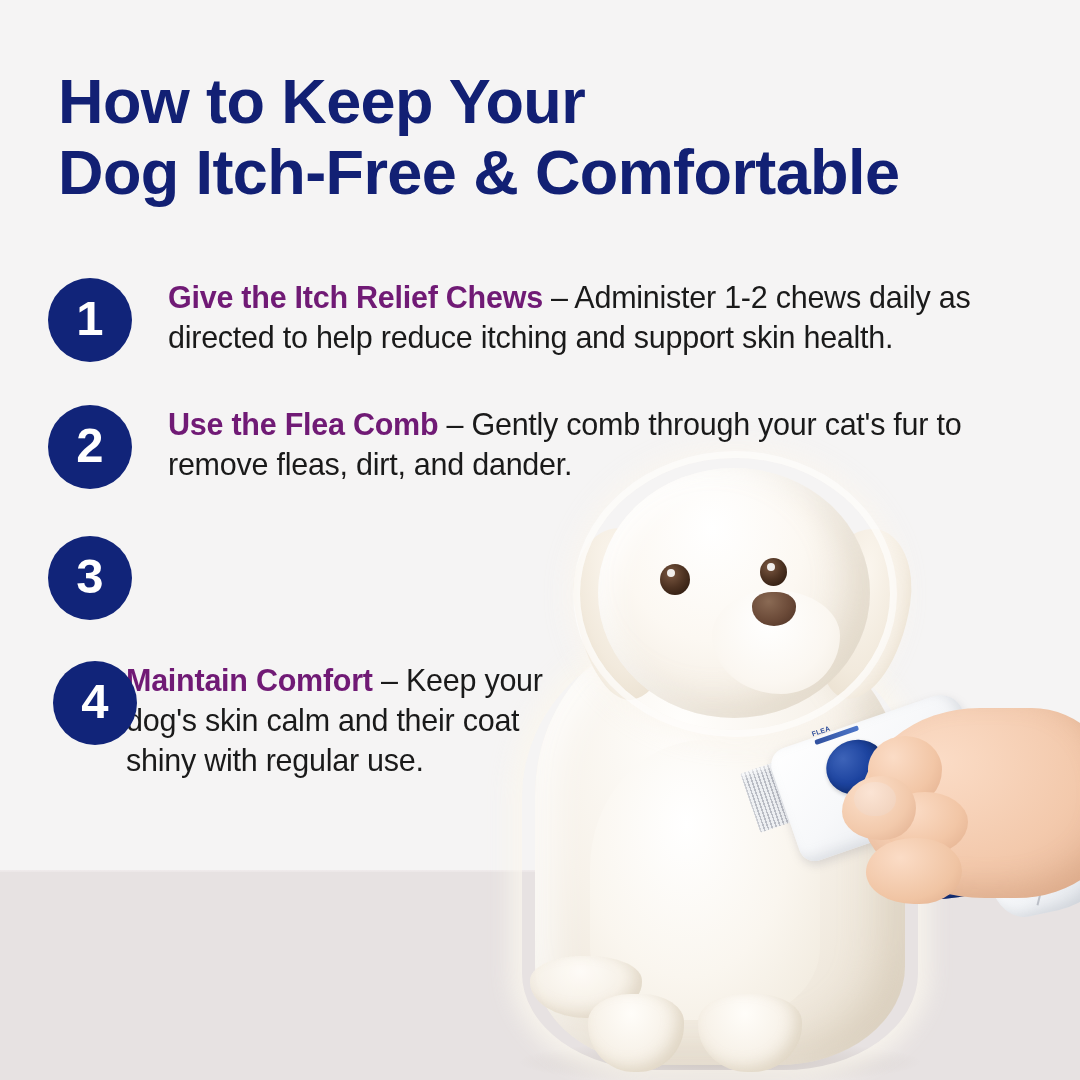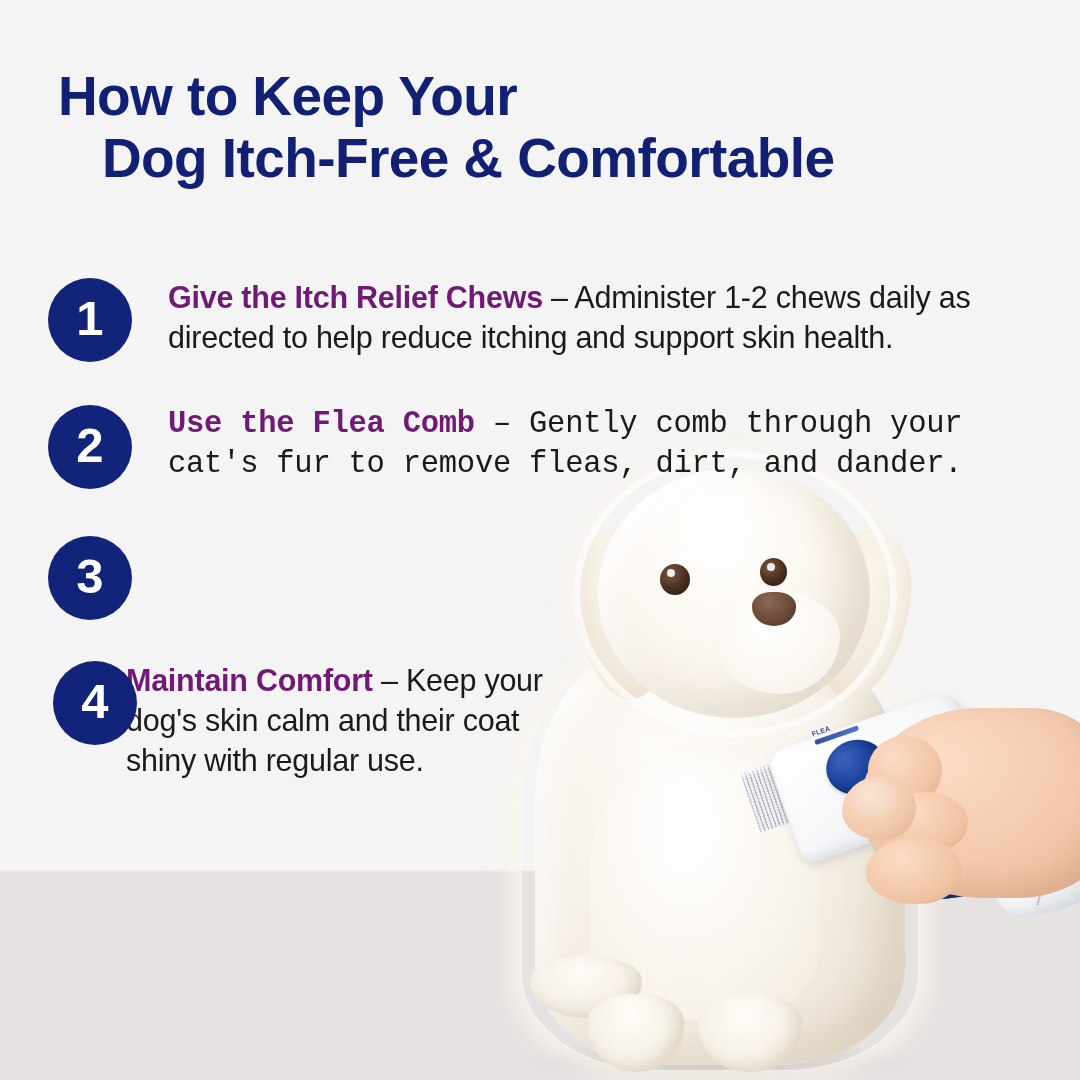--- a/index.html
+++ b/index.html
@@ -28,26 +28,26 @@
   }
   .band-seam {
     position:absolute; left:0; top:870px; width:1080px; height:3px;
     background:linear-gradient(to bottom,#F0EBEC,#E9E4E4);
   }
 
   
   .headline {
     position:absolute; left:58px; top:66px; width:960px;
     color:#122074;
-    font-size:55px;
+    font-size:63px;
     font-weight:700;
     line-height:1.12;
     letter-spacing:-0.6px;
   }
-  .headline .l2 { display:block;margin-left:44px; }
+  .headline .l2 { display:block; }
 
   
   .steps {
     position:absolute; left:48px; top:278px; width:960px;
   }
   .step { position:relative; display:block; }
 
   .step .bullet {
     position:absolute; left:0; top:0;
     width:84px; height:84px; border-radius:50%;
@@ -69,21 +69,21 @@
   .step .body .lead {
     color:#701a75;
     font-weight:700;
   }
 
   
   #step-1 { position:absolute; left:0;  top:0;   width:930px; }
   #step-1 .body { width:820px; }
 
   #step-2 { position:absolute; left:0;  top:127px; width:930px; }
-  #step-2 .body { width:820px;font-family:Liberation Mono, monospace; }
+  #step-2 .body { width:820px; }
 
   #step-3 { position:absolute; left:0;  top:258px; width:470px; }
   #step-3 .body { width:420px; }
 
   #step-4 { position:absolute; left:5px; top:383px; width:470px; }
   #step-4 .body { width:420px; margin-left:73px; }
 
   
   .photo {
     position:absolute; left:430px; top:440px;

